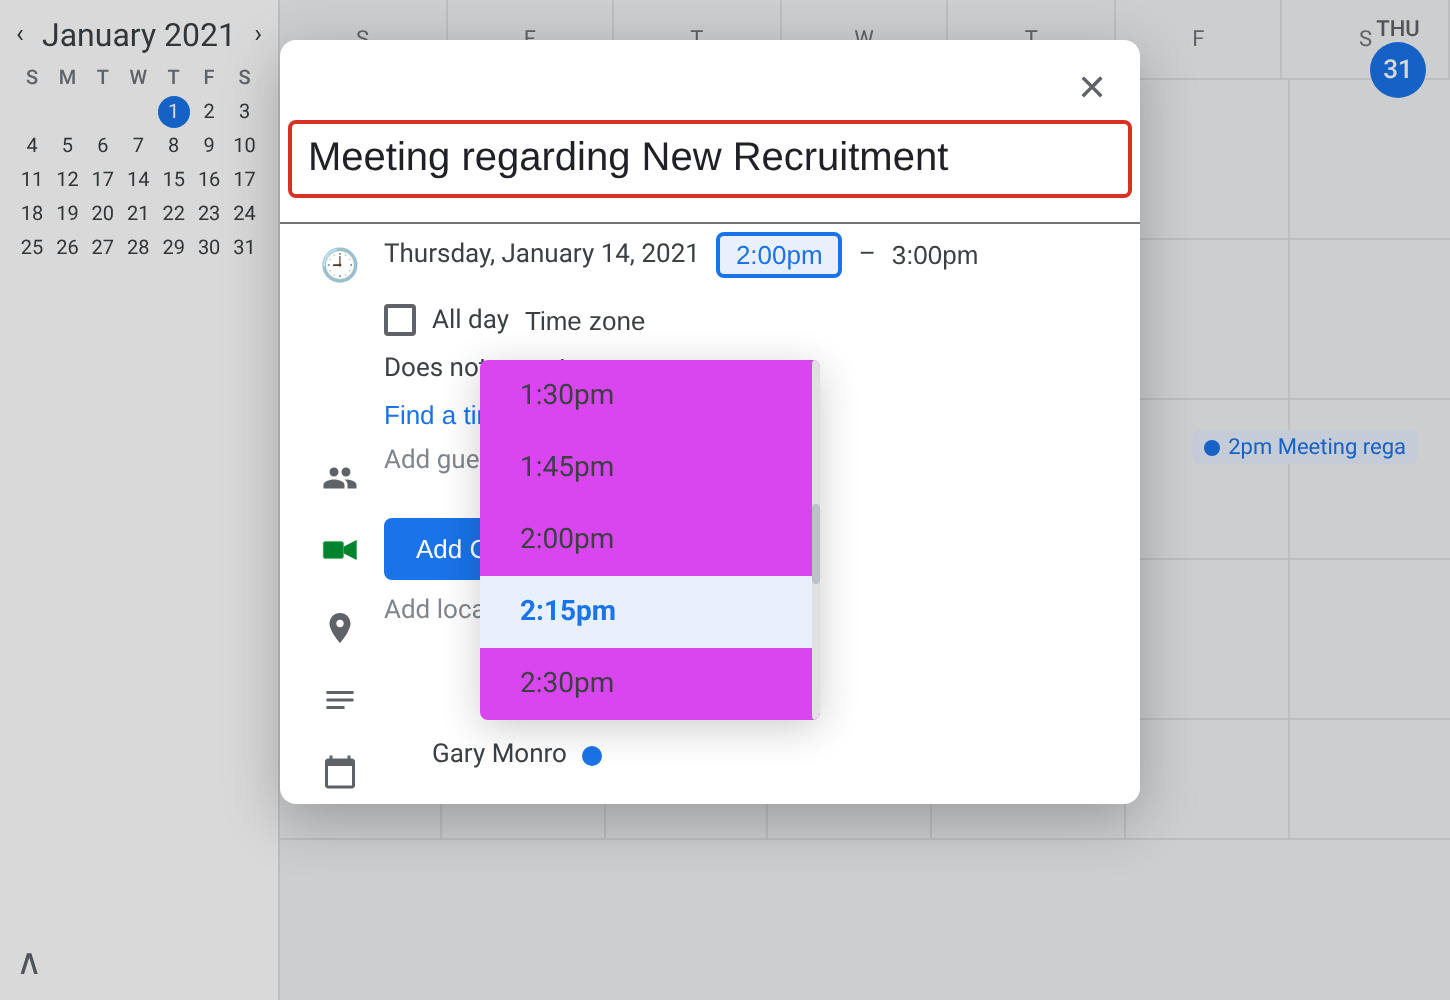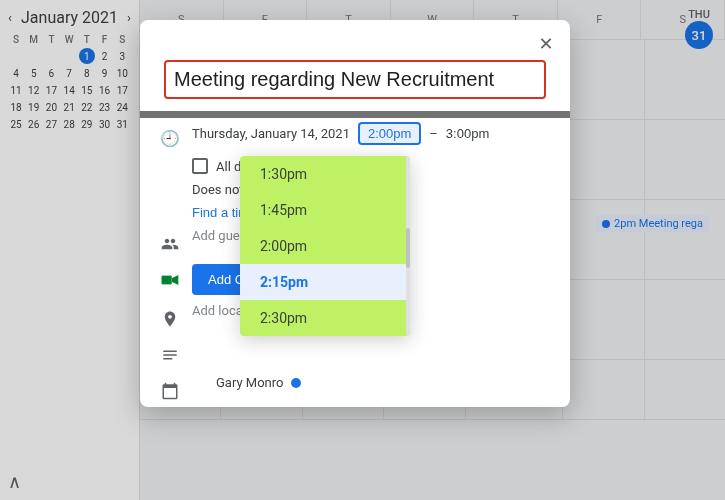--- a/index.html
+++ b/index.html
@@ -151,22 +151,22 @@
       background: none;
       cursor: pointer;
       border-radius: 50%;
       display: flex; align-items: center; justify-content: center;
       color: #5f6368;
       font-size: 18px;
     }
 
     
     .title-input-wrap {
-      padding: 0 24px 12px;
-      border-bottom: 7px solid #737373;
+      padding: 0 4px 12px;
+      border-bottom: 1px solid #737373;
     }
 
     .title-input {
       width: 100%;
       font-size: 20px;
       border: 2px solid #d93025;
       border-radius: 4px;
       padding: 6px 8px;
       color: #202124;
       outline: none;
@@ -379,24 +379,24 @@
       border-radius: 4px;
       padding: 6px 20px;
       font-size: 14px;
       font-weight: 500;
       cursor: pointer;
     }
 
     
     .time-dropdown {
       position: absolute;
-      top: 156px;
+      top: 180px;
       left: 240px;
       width: 170px;
-      background: #bef264;
+      background: #d946ef;
       border-radius: 4px;
       box-shadow: 0 4px 20px rgba(0,0,0,0.2);
       z-index: 30;
       overflow: hidden;
     }
 
     .dropdown-item {
       padding: 10px 20px;
       font-size: 14px;
       color: #3c4043;

